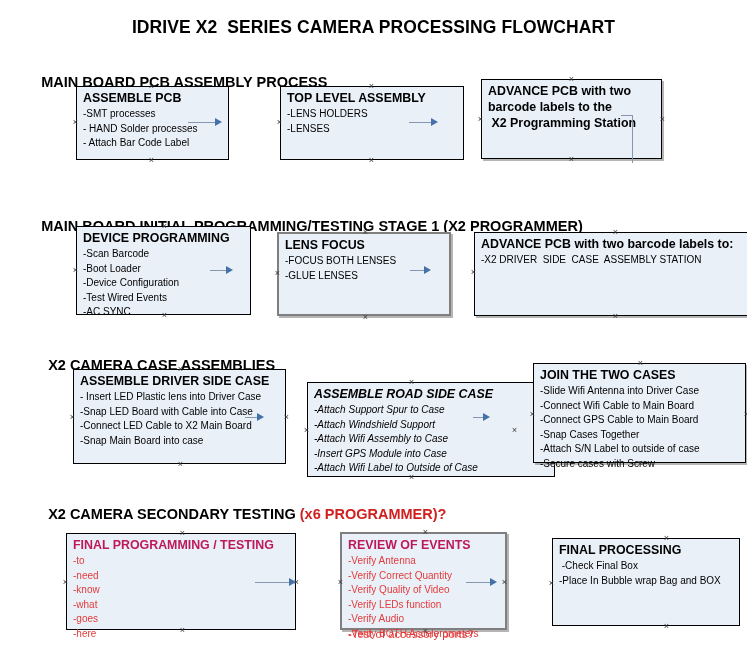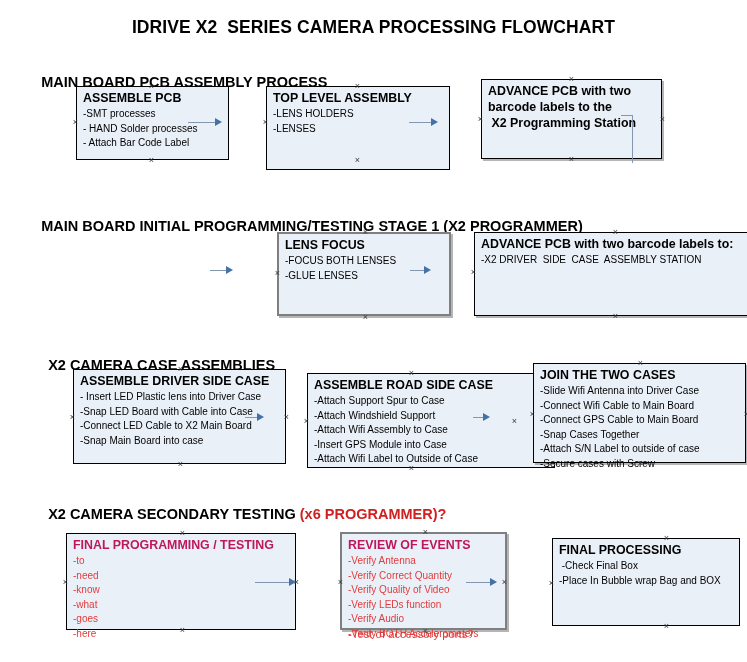--- a/index.html
+++ b/index.html
@@ -126,21 +126,21 @@
   <div class="node" id="n0" style="left:32px; top:86px; width:153px; height:74px;">
     <div class="node-title">ASSEMBLE PCB</div>
     <div class="node-line">-SMT processes</div>
     <div class="node-line">- HAND Solder processes</div>
     <div class="node-line">- Attach Bar Code Label</div>
     <div class="handle" style="left:71px; top:-4px;"></div>
     <div class="handle" style="left:-5px; top:32px;"></div>
     <div class="handle" style="left:71px; top:70px;"></div>
   </div>
 
-  <div class="node" id="n1" style="left:222px; top:86px; width:184px; height:84px;">
+  <div class="node" id="n1" style="left:236px; top:86px; width:184px; height:74px;">
     <div class="node-title">TOP LEVEL ASSEMBLY</div>
     <div class="node-line">-LENS HOLDERS</div>
     <div class="node-line">-LENSES</div>
     <div class="handle" style="left:87px; top:-4px;"></div>
     <div class="handle" style="left:-5px; top:32px;"></div>
     <div class="handle" style="left:87px; top:70px;"></div>
   </div>
 
   <div class="node shadowed" id="n2" style="left:437px; top:79px; width:181px; height:80px;">
     <div class="node-title">ADVANCE PCB with two</div>
@@ -158,20 +158,31 @@
   <div class="connector" style="left:409px; top:122px; width:25px;"></div>
   <div class="conn-arrow" style="left:431px; top:118px;"></div>
 
   <div class="connector" style="left:621px; top:115px; width:12px;"></div>
   <div class="connector" style="left:632px; top:115px; width:1px; height:48px;"></div>
 
   <div class="section-heading" style="left:25px; top:202px;">
     <span>MAIN BOARD INITIAL PROGRAMMING/TESTING STAGE 1 (X2 PROGRAMMER)</span>
   </div>
 
+  <div class="node" id="n3" style="left:32px; top:226px; width:175px; height:89px;">
+    <div class="node-title">DEVICE PROGRAMMING</div>
+    <div class="node-line">-Scan Barcode</div>
+    <div class="node-line">-Boot Loader</div>
+    <div class="node-line">-Device Configuration</div>
+    <div class="node-line">-Test Wired Events</div>
+    <div class="node-line">-AC SYNC</div>
+    <div class="handle" style="left:84px; top:-4px;"></div>
+    <div class="handle" style="left:-5px; top:40px;"></div>
+    <div class="handle" style="left:84px; top:85px;"></div>
+  </div>
 
   <div class="node gray" id="n4" style="left:233px; top:232px; width:174px; height:84px;">
     <div class="node-title">LENS FOCUS</div>
     <div class="node-line">-FOCUS BOTH LENSES</div>
     <div class="node-line">-GLUE LENSES</div>
     <div class="handle" style="left:83px; top:-5px;"></div>
     <div class="handle" style="left:-5px; top:36px;"></div>
     <div class="handle" style="left:83px; top:80px;"></div>
   </div>
 
@@ -199,21 +210,21 @@
     <div class="node-line">- Insert LED Plastic lens into Driver Case</div>
     <div class="node-line">-Snap LED Board with Cable into Case</div>
     <div class="node-line">-Connect LED Cable to X2 Main Board</div>
     <div class="node-line">-Snap Main Board into case</div>
     <div class="handle" style="left:103px; top:-4px;"></div>
     <div class="handle" style="left:-5px; top:44px;"></div>
     <div class="handle" style="left:209px; top:44px;"></div>
     <div class="handle" style="left:103px; top:91px;"></div>
   </div>
 
-  <div class="node" id="n7" style="left:263px; top:373px; width:248px; height:95px;">
+  <div class="node" id="n7" style="left:263px; top:382px; width:248px; height:95px;font-style:italic;">
     <div class="node-title">ASSEMBLE ROAD SIDE CASE</div>
     <div class="node-line">-Attach Support Spur to Case</div>
     <div class="node-line">-Attach Windshield Support</div>
     <div class="node-line">-Attach Wifi Assembly to Case</div>
     <div class="node-line">-Insert GPS Module into Case</div>
     <div class="node-line">-Attach Wifi Label to Outside of Case</div>
     <div class="handle" style="left:100px; top:-4px;"></div>
     <div class="handle" style="left:-5px; top:44px;"></div>
     <div class="handle" style="left:203px; top:44px;"></div>
     <div class="handle" style="left:100px; top:91px;"></div>

